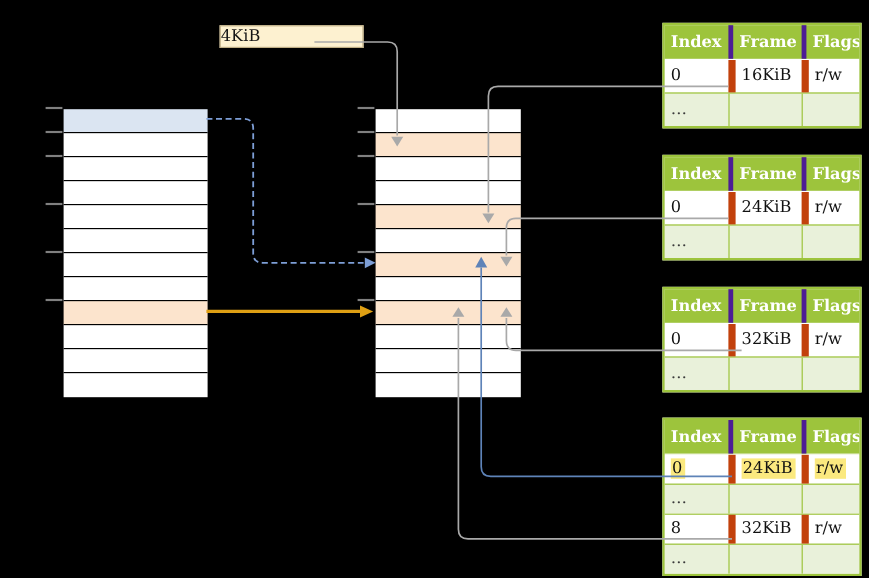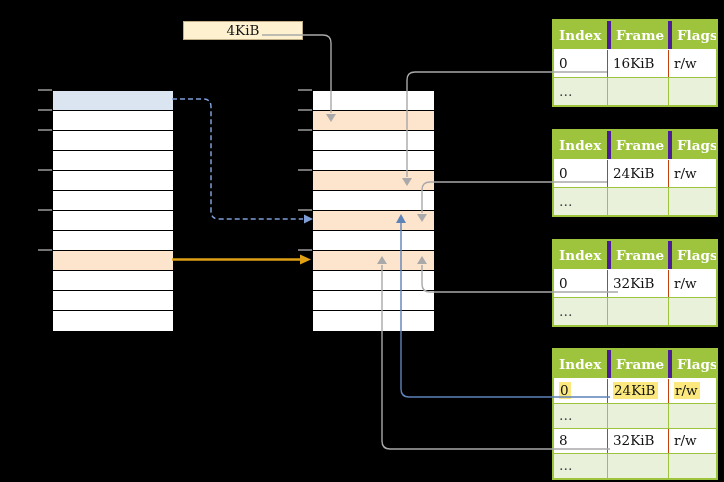--- a/index.html
+++ b/index.html
@@ -12,38 +12,38 @@
   .memcol{position:absolute;border:1px solid #000;}
   .mem-row{height:20px;box-sizing:border-box;border-bottom:1px solid #000;}
   .mem-row:last-child{border-bottom:none;}
   .mem-row.white{background:var(--cell_white);}
   .mem-row.blue{background:var(--cell_blue);}
   .mem-row.orange{background:var(--cell_orange);}
   
   #label-box{
     position:absolute;left:183px;top:21px;width:118px;height:17px;
     background:var(--label_fill);border:1px solid var(--label_border);
-    text-align:center;line-height:17px;font-size:13.5px;color:#151515;
+    line-height:17px;font-size:13.5px;color:#151515;
   }
   
   .ptable{position:absolute;width:162px;border:2px solid var(--green);background:#fff;}
   .pt-header{
     display:grid;grid-template-columns:53px 61px 48px;height:28px;
     background:var(--green);color:#fff;font-weight:bold;border-bottom:1px solid #fff;
   }
   .pt-header .cell{line-height:28px;font-size:13.5px;}
   .pt-row{display:grid;grid-template-columns:53px 61px 48px;}
   .pt-row + .pt-row{border-top:1px solid var(--green);}
   .pt-row.value{background:#fff;color:#111;}
   .pt-row.dots{background:var(--green_light);color:#3a3a3a;}
   .t123 .pt-row{height:27px;line-height:26px;}
   .t4 .pt-row{height:24px;line-height:23px;}
   .cell{padding-left:5px;overflow:hidden;white-space:nowrap;font-size:13.5px;}
   .pt-header .cell + .cell{border-left:4px solid #4c1d95;}
-  .pt-row.value .cell + .cell{border-left:1px solid #c2410c;}
+  .pt-row.value .cell + .cell{border-left:6px solid #c2410c;}
   .pt-row.dots .cell + .cell{border-left:1px solid var(--green);}
   .hl{background:var(--hl_yellow);padding:0 2px 1px 1px;}
   #arrows{position:absolute;left:0;top:0;pointer-events:none;}
 </style>
 </head>
 <body>
 
 <div id="canvas">
 
   <div id="label-box">

